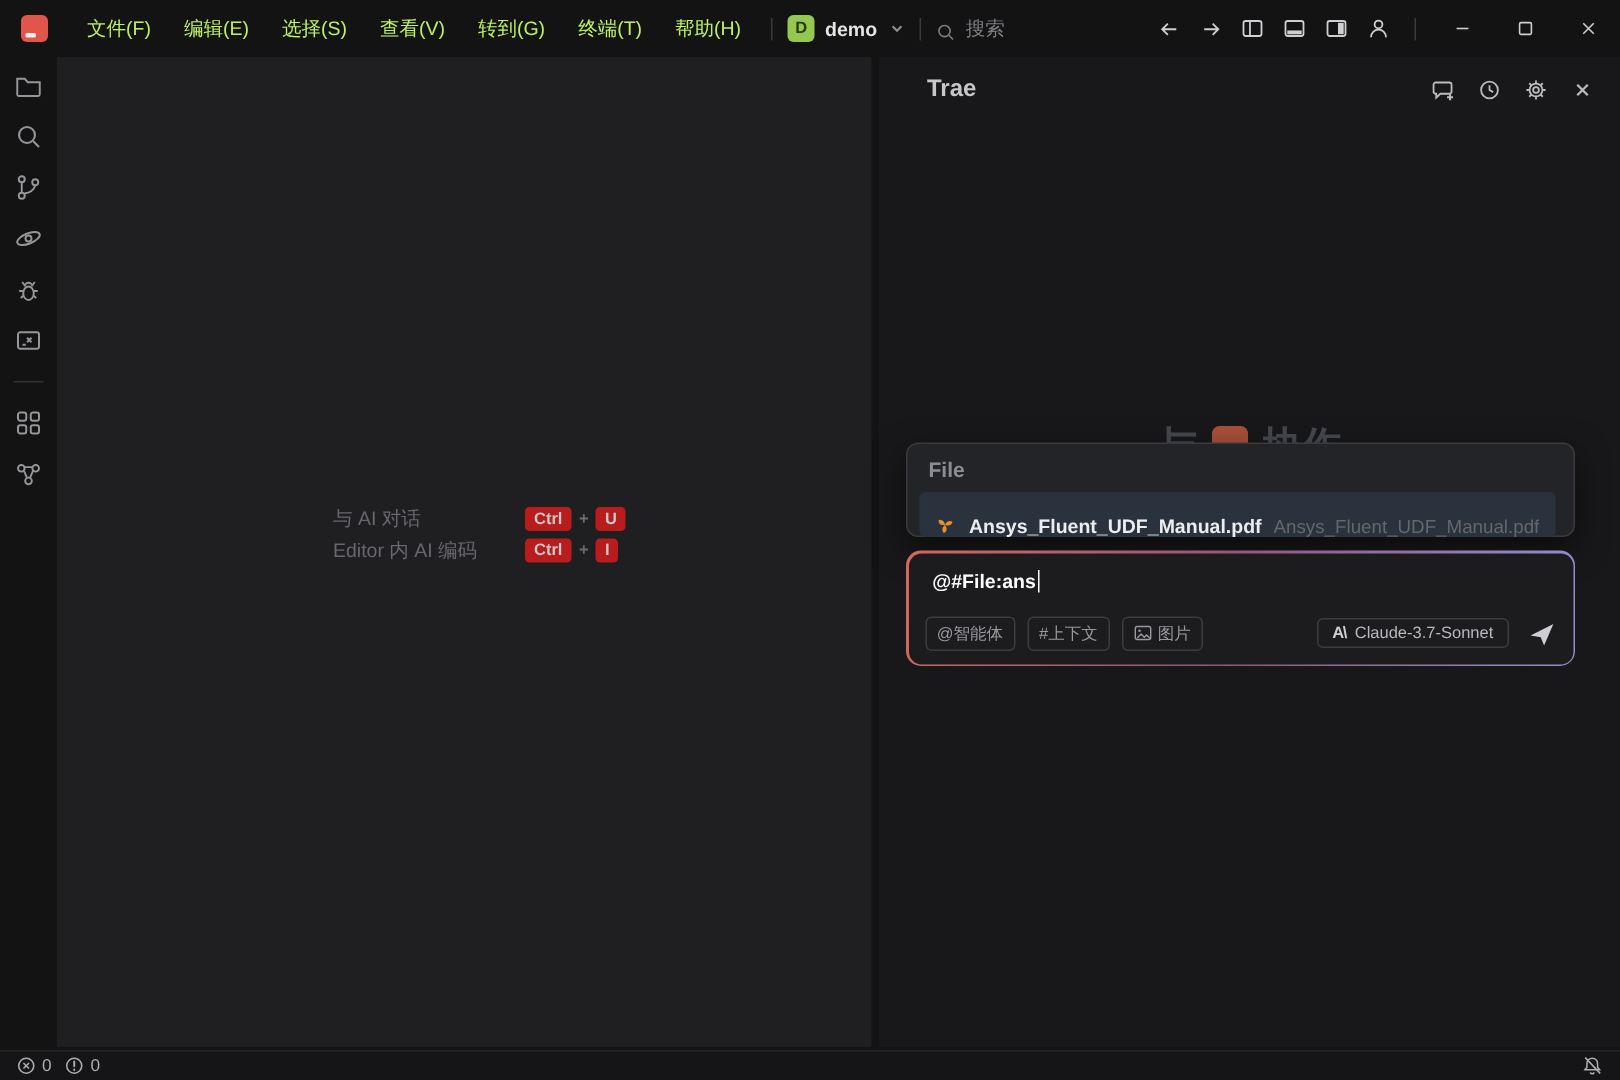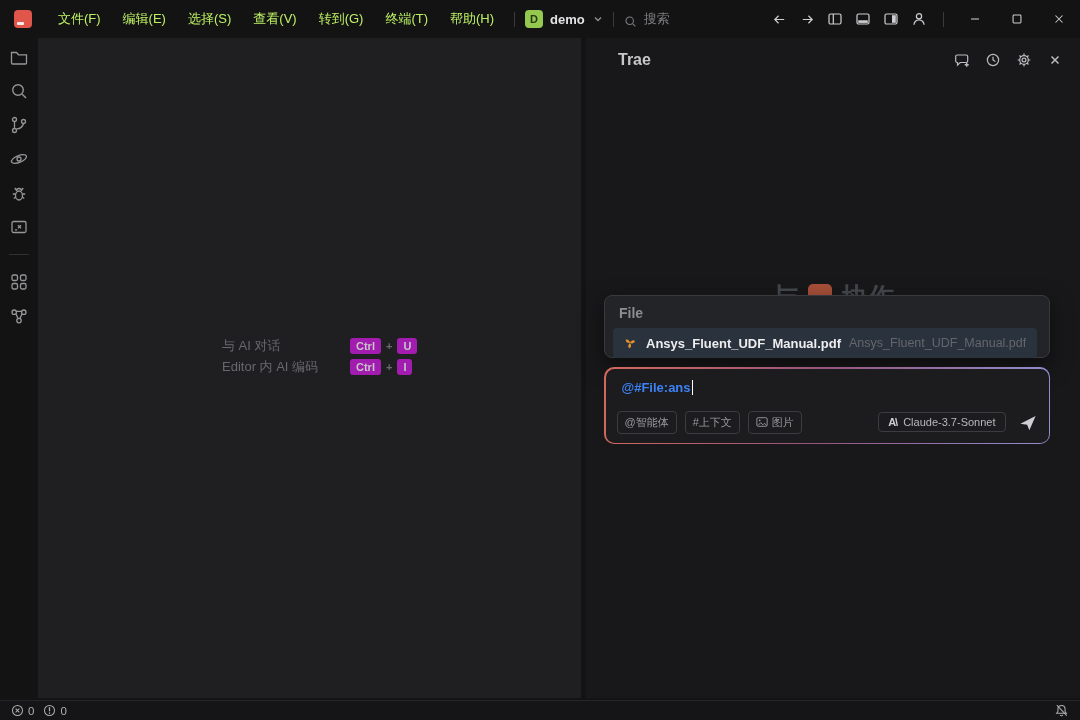--- a/index.html
+++ b/index.html
@@ -29,43 +29,43 @@
   
   .activitybar { position:absolute; top:38px; left:0; width:38px; bottom:20px; display:flex; flex-direction:column; align-items:center; padding-top:9px; gap:14px; color:#96969a; }
   .ab-icon { width:20px; height:20px; flex:none; }
   .ab-div { width:20px; height:1px; background:#313134; margin:3px 0; }
 
   
   .editor { position:absolute; left:38px; top:38px; width:543px; bottom:22px; background:#1f1f21; }
   .hints { position:absolute; left:184px; top:299px; display:grid; grid-template-columns:128px auto; row-gap:3px; align-items:center; }
   .hint-label { color:#67686d; font-size:13px; white-space:nowrap; }
   .hint-keys { display:flex; align-items:center; }
-  .keycap { background:#a21caf; color:#c7c7ca; border-radius:3px; padding:2px 6px; font-size:11px; font-weight:bold; min-width:11px; text-align:center; }
+  .keycap { background:#b91c1c; color:#c7c7ca; border-radius:3px; padding:2px 6px; font-size:11px; font-weight:bold; min-width:11px; text-align:center; }
   .keysep { color:#6a6b70; font-size:11px; margin:0 5px; font-weight:bold; }
 
   
   .chatpanel { position:absolute; left:586px; top:38px; right:0; bottom:22px; background:#18181a; }
   .panel-header { position:absolute; top:0; left:0; right:0; height:44px; display:flex; align-items:center; padding:0 17px 0 14px; }
   .panel-title { font-size:16px; font-weight:bold; color:#c7c7ca;margin-left:18px; }
   .panel-actions { margin-left:auto; display:flex; align-items:center; gap:15px; color:#bcbcc0; }
   .pa-icon { width:16px; height:16px; }
 
   .watermark { position:absolute; top:242px; left:0; right:0; display:flex; justify-content:center; align-items:flex-start; gap:10px; color:#45484e; font-size:26px; font-weight:bold; z-index:1; }
   .wm-logo { width:24px; height:24px; border-radius:5px; background:#a8503a; margin-top:4px; }
 
   .file-popup { position:absolute; left:18px; right:30px; top:257px; height:63px; background:#232427; border:1px solid #3a3a3e; border-radius:8px; box-shadow:0 8px 22px rgba(0,0,0,.5); z-index:2; }
   .fp-label { margin:9px 0 0 14px; font-size:14px; font-weight:bold; color:#8b8d92; }
-  .fp-row { margin:7px 12px 0 8px; height:30px; background:#2a323d; border-radius:4px; display:flex; align-items:center; padding:0 9px; gap:8px; overflow:hidden; }
+  .fp-row { margin:7px 12px 0 8px; height:30px; background:#2a323d; border-radius:4px; display:flex; align-items:flex-end; padding:0 9px; gap:8px; overflow:hidden; }
   .fp-icon { width:16px; height:16px; flex:none; }
   .fp-name { font-size:13px; font-weight:bold; color:#ededef; white-space:nowrap; }
   .fp-path { font-size:12.5px; color:#64676c; white-space:nowrap; overflow:hidden; text-overflow:ellipsis; }
 
   .chat-input-wrap { position:absolute; left:18px; right:30px; top:329px; height:77px; border-radius:10px; padding:1.5px; background:linear-gradient(100deg,#d4685c 0%,#96557e 48%,#9090d2 100%); z-index:2; }
   .chat-input { position:relative; width:100%; height:100%; background:#1c1c1f; border-radius:8.5px; }
-  .ci-text { position:absolute; top:11px; left:16px; font-size:13px; font-weight:bold; color:#3b82f6; display:flex; align-items:center; }
+  .ci-text { position:absolute; top:11px; left:16px; font-size:13px; font-weight:bold; color:#ffffff; display:flex; align-items:center; }
   .cursor { width:1.5px; height:15px; background:#ffffff; margin-left:1px; }
   .ci-row { position:absolute; left:11px; right:12px; bottom:9px; display:flex; align-items:center; gap:8px; }
   .chip { display:flex; align-items:center; gap:4px; border:1px solid #3c3c40; border-radius:4px; padding:3px 7px; font-size:11px; color:#98989d; white-space:nowrap; }
   .model-chip { margin-left:auto; color:#b8b8bd; gap:6px; padding:3px 9px; }
   .model-icon { font-weight:bold; letter-spacing:-1px; font-size:11px; color:#cfcfd3; }
   .send { width:19px; height:19px; color:#cfcfd3; margin-left:4px; }
 
   
   .statusbar { position:absolute; left:0; right:0; bottom:0; height:20px; background:#151517; border-top:1px solid #262629; display:flex; align-items:center; padding:0 11px; font-size:11.5px; color:#aeaeb2; }
   .sb-group { display:flex; align-items:center; gap:4px; }

